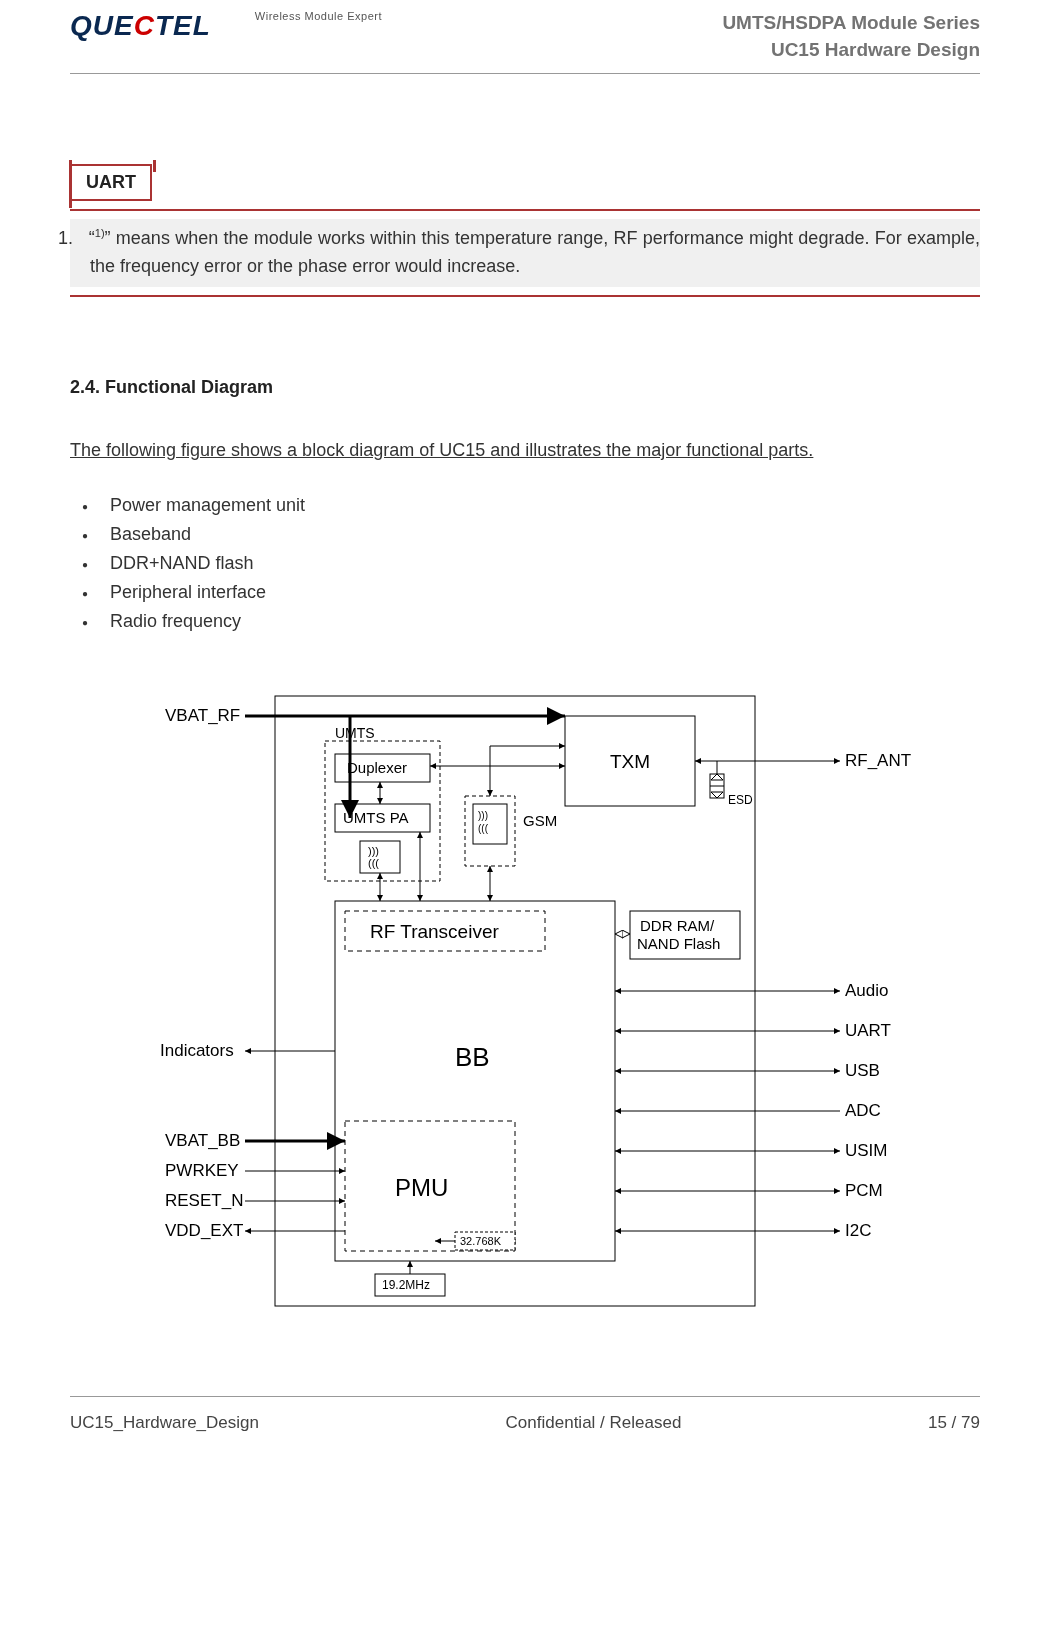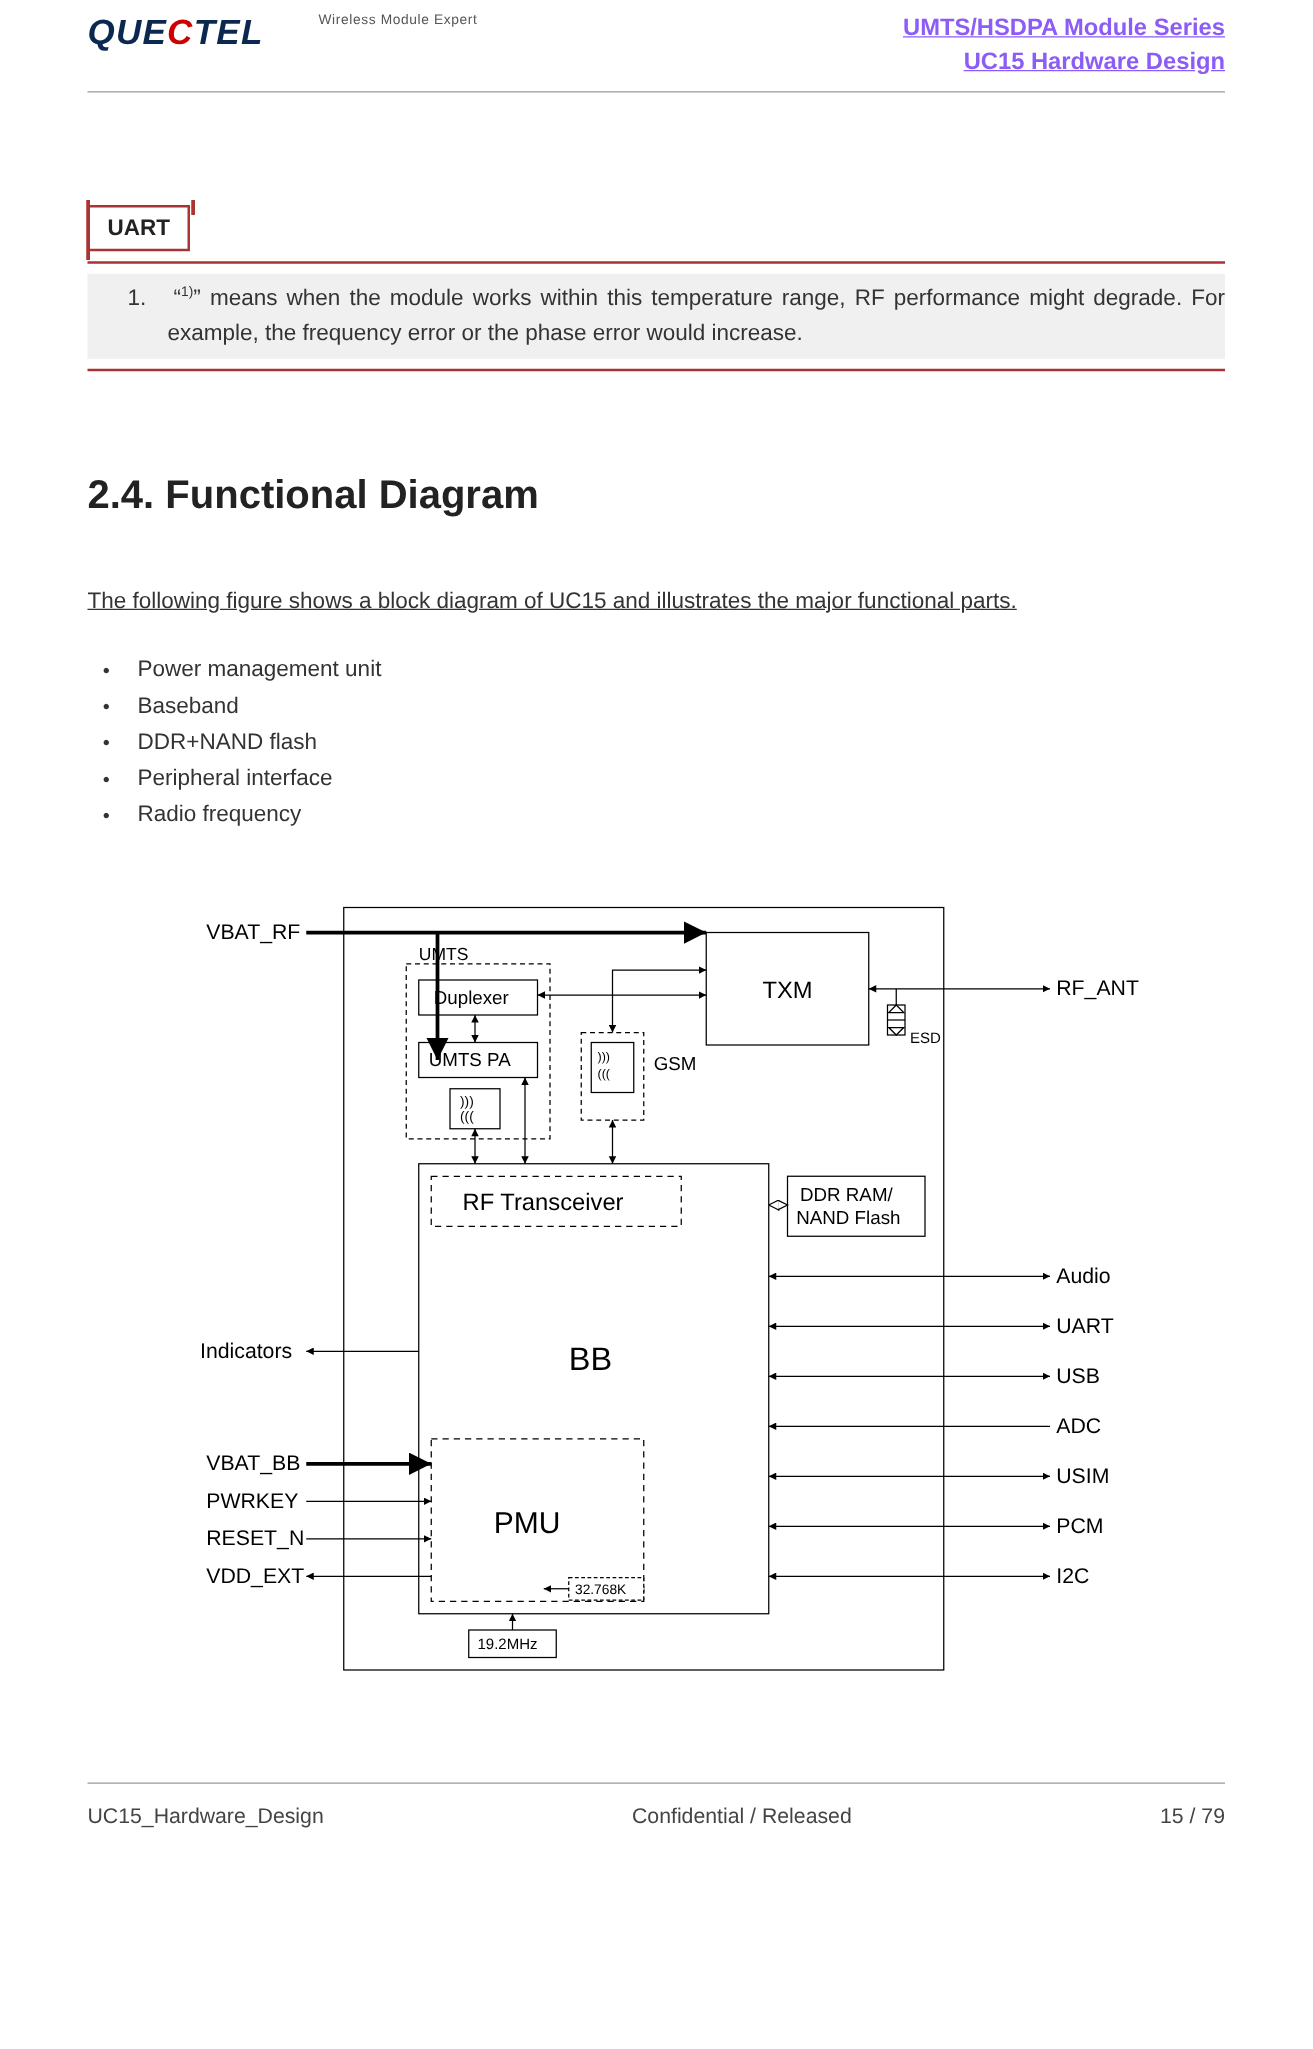--- a/index.html
+++ b/index.html
@@ -34,23 +34,22 @@
   .logo-sub {
     font-size: 11px;
     color: #555;
     letter-spacing: 0.5px;
     margin-left: 44px;
   }
   .header-right {
     text-align: right;
     font-size: 19px;
     font-weight: bold;
-    color: #8b5cf6;
+    color: #737373;
     line-height: 1.4;
-    text-decoration: underline;
   }
   .notes-box {
     display: inline-block;
     border: 2px solid #a33;
     background: #fff;
     padding: 6px 14px;
     font-weight: bold;
     font-size: 18px;
     color: #222;
     position: relative;
@@ -66,25 +65,25 @@
   .notes-box::after {
     content: "";
     position: absolute;
     right: -6px; top: -6px;
     width: 3px; height: 12px;
     background: #a33;
   }
   .notes-hr { height: 2px; background:#a33; margin: 0 0 8px 0; }
   .notes-bg { background:#f0f0f0; padding:6px 0; }
   .notes-list { list-style:none; font-size:18px; color:#333; line-height:1.55; text-align: justify;}
-  .notes-list li{ padding-left:64px; text-indent:-32px; }
+  .notes-list li{ padding-left:20px; text-indent:-32px; }
   .notes-hr2{ height:2px; background:#a33; margin:8px 0 0 0;}
   .section-heading{
-    font-size:32px; font-weight:bold; color:#222;
-    margin:80px 0 56px 0;
+    font-size:18px; font-weight:bold; color:#222;
+    margin:80px 0 42px 0;
   }
   .intro { font-size:18px; color:#333; margin-bottom:30px;text-decoration:underline;}
   .bullets{ list-style:none; font-size:18px; color:#333; margin-bottom:40px;}
   .bullets li{ padding:4px 0 4px 40px; position:relative;}
   .bullets li::before{ content:"●"; position:absolute; left:12px; font-size:10px; top:10px;}
   .diagram-wrap{ display:flex; justify-content:center; margin-bottom:70px;}
   svg text { font-family: Arial, Helvetica, sans-serif; }
   .footer{
     border-top:1px solid #999;
     padding-top:16px;

